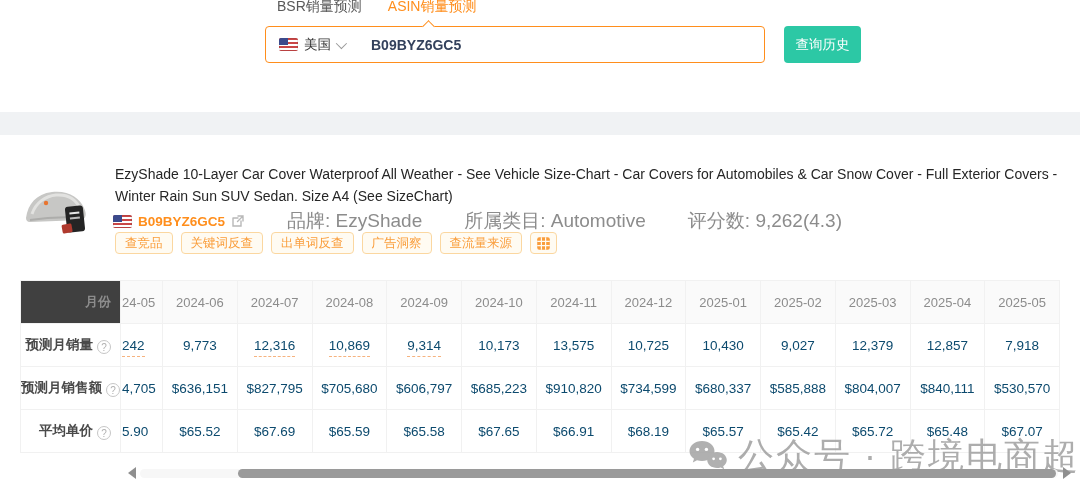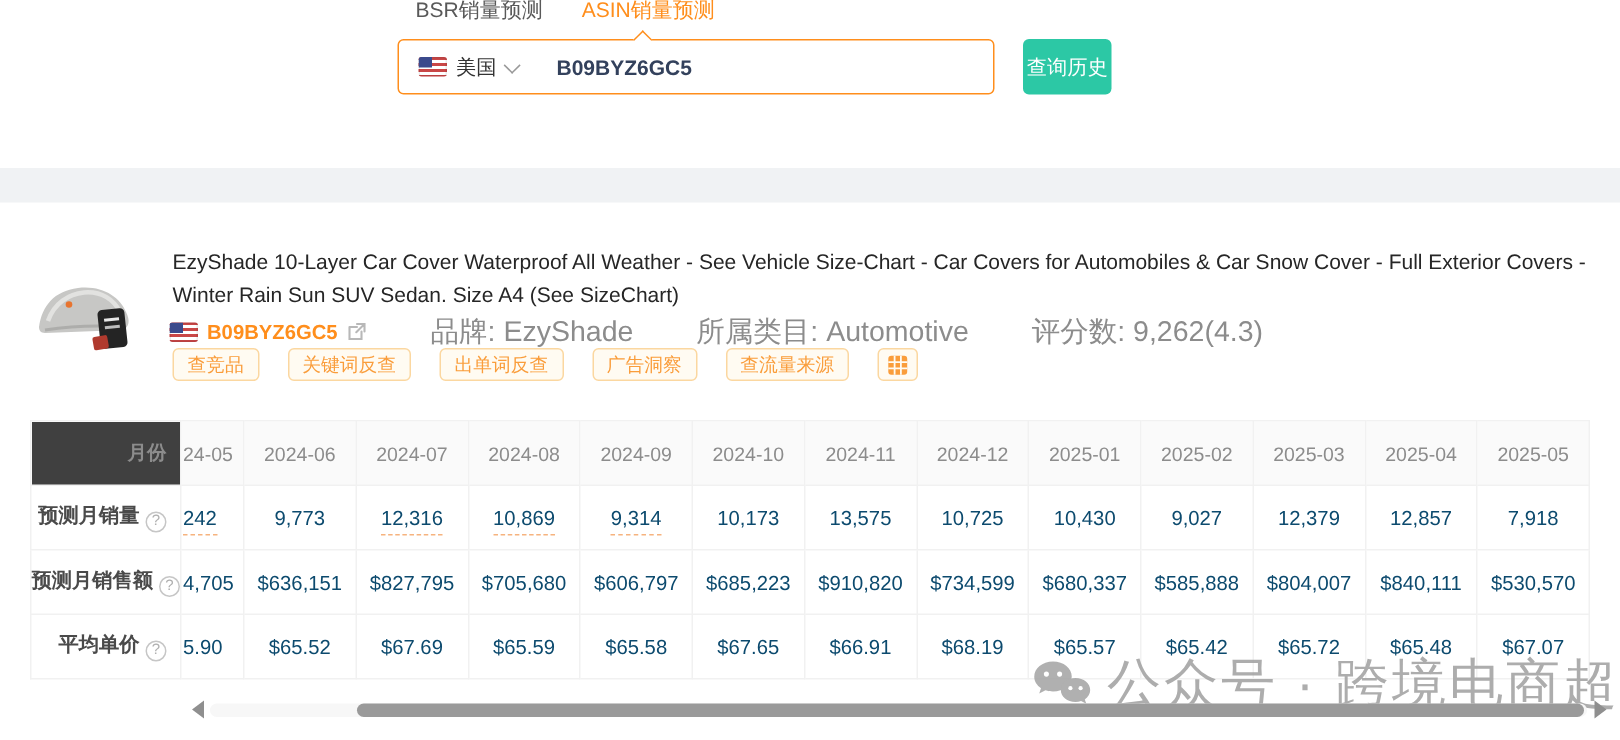--- a/index.html
+++ b/index.html
@@ -7,48 +7,48 @@
   body {
     font-family:"Liberation Sans","DejaVu Sans",sans-serif;
     background:#ffffff; position:relative; overflow:hidden; color:#333;
   }
   
   .tabs { position:absolute; left:277px; top:-3px; display:flex; gap:26px; }
   .tab { font-size:14px; color:#595959; line-height:18px; cursor:pointer; white-space:nowrap; }
   .tab.active { color:#ff8e1c; }
   
   .search-row { position:absolute; left:265px; top:26px; display:flex; align-items:flex-start; }
-  .search-box { width:398px; height:37px; background:#fff; border:1px solid #ff8e1c; border-radius:4px;
+  .search-box { width:500px; height:37px; background:#fff; border:1px solid #ff8e1c; border-radius:4px;
     display:flex; align-items:center; position:relative; }
   .notch { position:absolute; left:158px; top:-5px; width:9px; height:9px; background:#fff;
     border-left:1px solid #ff8e1c; border-top:1px solid #ff8e1c; transform:rotate(45deg); }
   .country { display:flex; align-items:center; padding-left:13px; cursor:pointer; }
   .flag { width:19px; height:13px; border-radius:2px; position:relative; overflow:hidden; flex:0 0 auto;
     background:repeating-linear-gradient(180deg,#c94747 0 2px,#fff 2px 4px); box-shadow:inset 0 0 0 1px rgba(0,0,0,.08); }
   .flag::after { content:""; position:absolute; left:0; top:0; width:9px; height:7px; background:#3b4a8c; }
   .country-label { font-size:13.5px; color:#333; margin-left:6px; }
   .chev { margin-left:5px; width:8px; height:8px; border-right:1.5px solid #999; border-bottom:1.5px solid #999;
     transform:rotate(45deg) translateY(-2px); }
   .asin-input { flex:1; border:none; outline:none; font-family:inherit; font-size:14px; font-weight:600;
     color:#33415c; padding-left:27px; background:transparent; min-width:0; }
   .predict-btn { width:75px; height:37px; margin:-1px -1px -1px 0; background:#ff8e1c; color:#fff; border:none;
     font-family:inherit; font-size:13.5px; border-radius:0 4px 4px 0; cursor:pointer; }
-  .history-btn { margin-left:19px; width:59px; height:37px; background:#2cc8a5; color:#fff; border:none;
+  .history-btn { margin-left:19px; width:77px; height:37px; background:#2cc8a5; color:#fff; border:none;
     font-family:inherit; font-size:13.5px; border-radius:4px; cursor:pointer; }
   
   .band { position:absolute; left:0; top:112px; width:1080px; height:23px; background:#f0f2f4; }
   
   .prod-img { position:absolute; left:22px; top:170px; width:68px; height:68px; }
   .prod-title { position:absolute; left:115px; top:163px; width:948px; font-size:14px; line-height:22px; color:#262626; }
   .meta { position:absolute; left:113px; top:208px; display:flex; align-items:center; }
   .meta .grp { display:flex; align-items:center; margin-right:42px; }
   .asin-link { font-size:13.5px; font-weight:700; color:#ff8e1c; margin-left:6px; cursor:pointer; }
   .ext-icon { margin-left:5px; cursor:pointer; display:inline-flex; }
   .meta-item { font-size:19px; color:#8c8c8c; margin-right:42px; white-space:nowrap; }
-  .tags { position:absolute; left:115px; top:232px; display:flex; align-items:flex-start; gap:19px; }
+  .tags { position:absolute; left:115px; top:232px; display:flex; align-items:flex-start; gap:8px; }
   .tag { height:22px; display:inline-flex; align-items:center; padding:0 9px; font-size:12.5px; color:#fa9d3b;
     background:#fffbf2; border:1px solid #fbd7a0; border-radius:4px; cursor:pointer; white-space:nowrap; }
   .tag.icon-tag { padding:0 5px; }
   
   .forecast-table { position:absolute; left:20px; top:280px; width:1040px; border-collapse:collapse; table-layout:fixed; }
   .forecast-table td { border:1px solid #f1f1f1; height:43px; text-align:center; font-size:13.5px; color:#0c4a6e;
     overflow:hidden; white-space:nowrap; }
   .forecast-table tr.hdr td { background:#fafafa; color:#8c8c8c; font-size:13px; }
   td.row-label { text-align:right; padding-right:9px; color:#4a4a4a; font-weight:700; font-size:13.5px; background:#fff; }
   tr.hdr td.row-label { background:#404040; }

